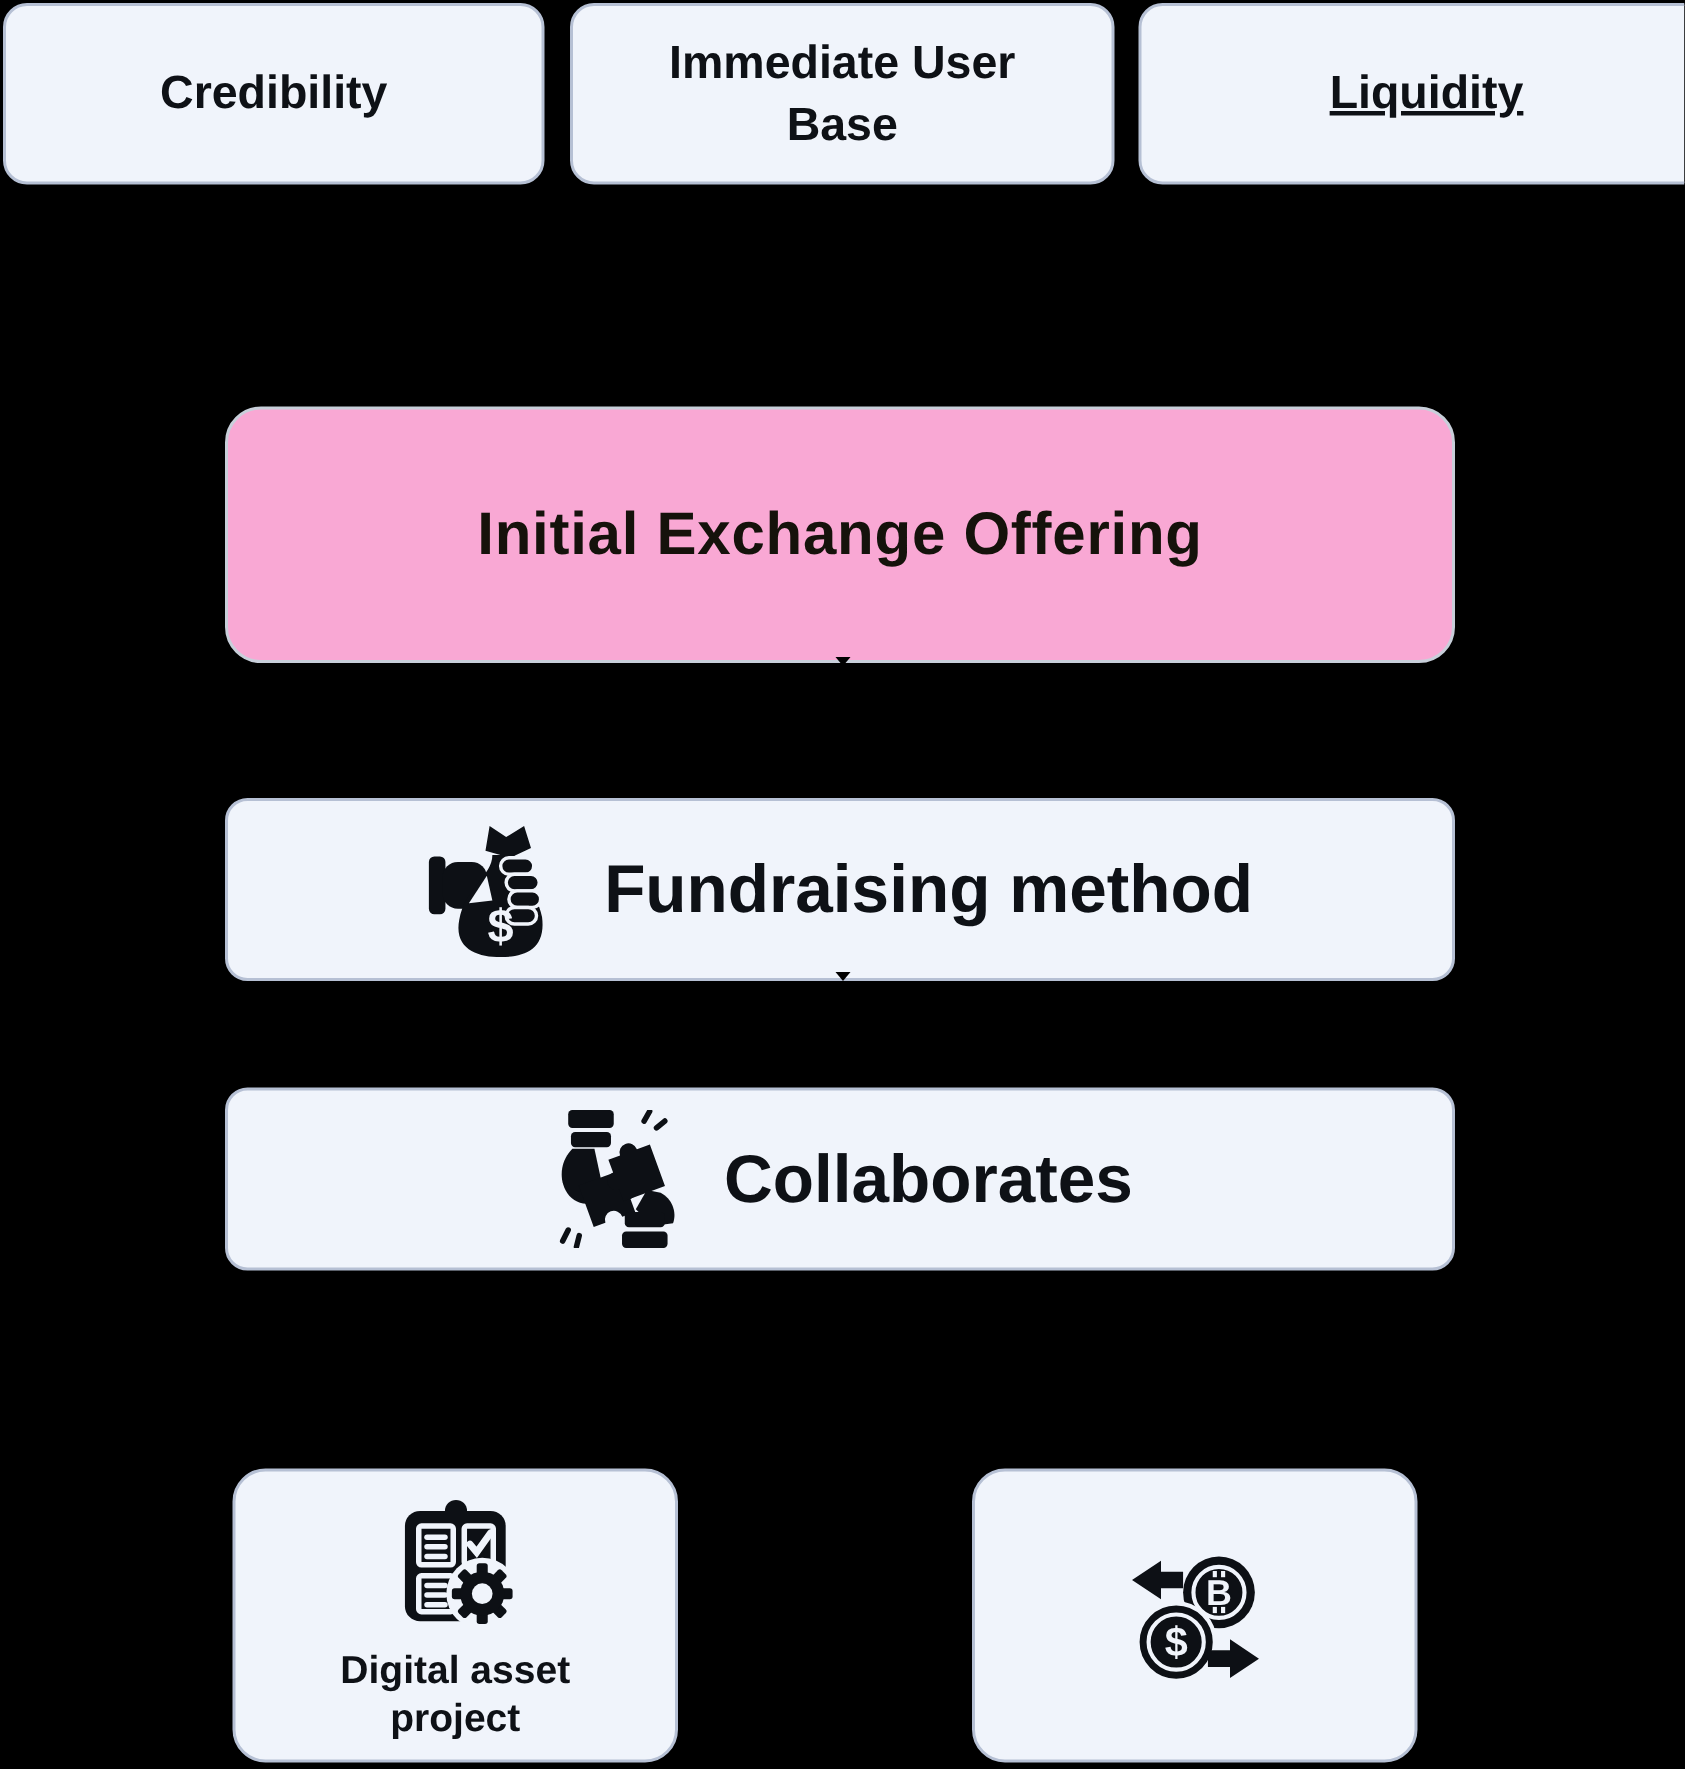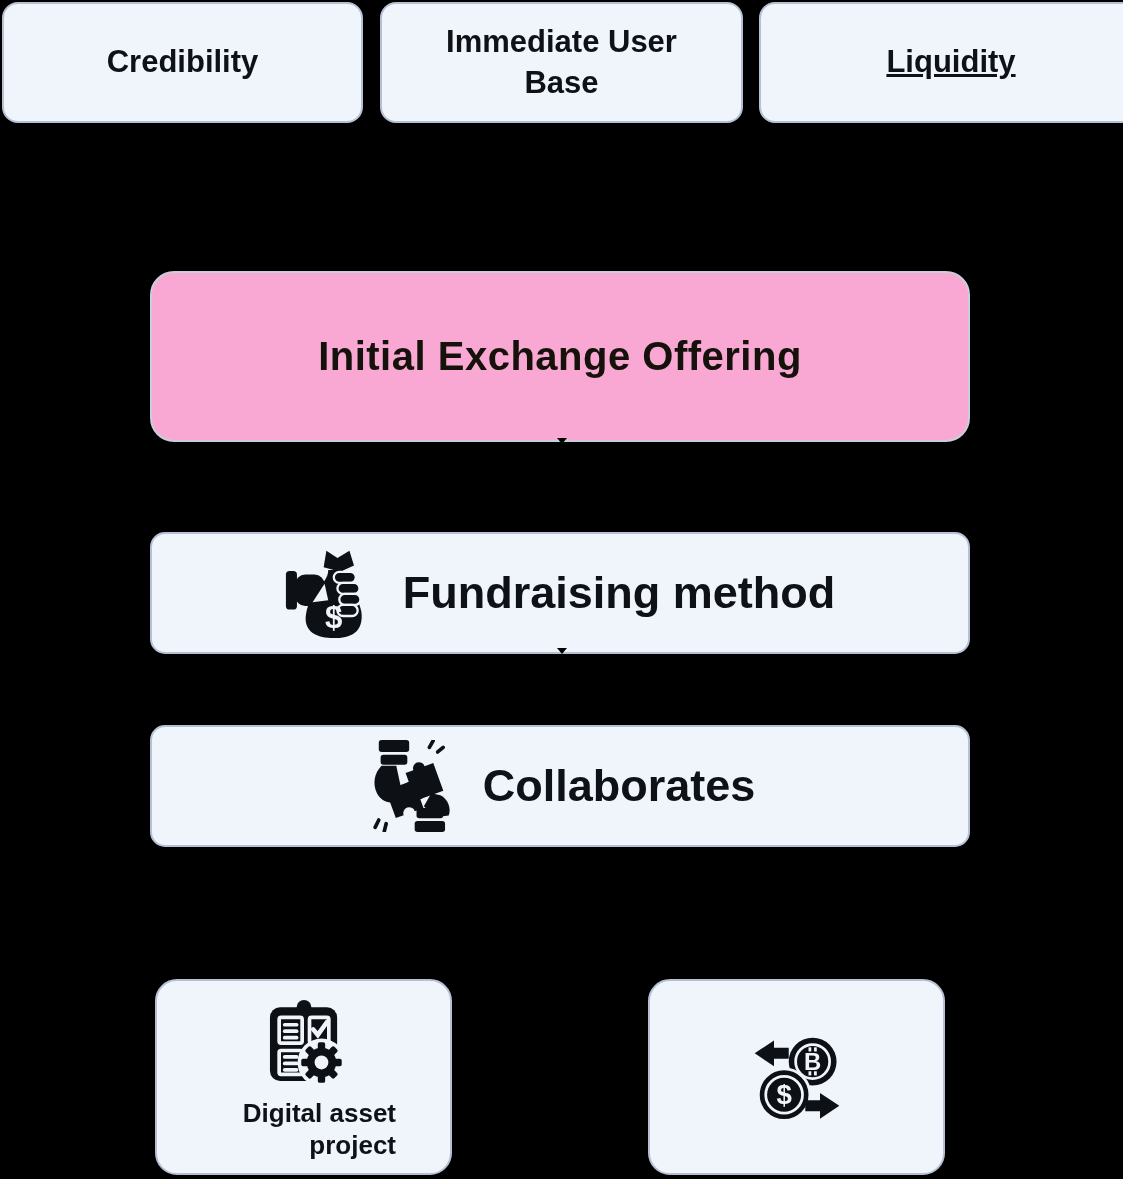--- a/index.html
+++ b/index.html
@@ -27,21 +27,21 @@
   }
   
   .step{left:150px;width:820px;height:122px;border-radius:15px;}
   .step-inner{display:flex;align-items:center;justify-content:center;gap:26px;}
   .step1{top:532px;}
   .step2{top:725px;}
   .step .lbl{font-size:45px;}
   .icon{display:block;line-height:0;}
   
   .entity{top:979px;width:297px;height:196px;border-radius:22px;flex-direction:column;gap:7px;padding-top:6px;}
-  .e0{left:155px;text-align:right;}
+  .e0{left:155px;}
   .e1{left:648px;}
   .entity .lbl{font-size:26px;line-height:1.22;}
   .e0 .lbl{max-width:185px;}
   .e1 .lbl{max-width:215px;}
   
   .tip{
     position:absolute;width:0;height:0;
     border-left:5px solid transparent;border-right:5px solid transparent;
     border-top:6px solid #000;z-index:5;
   }

